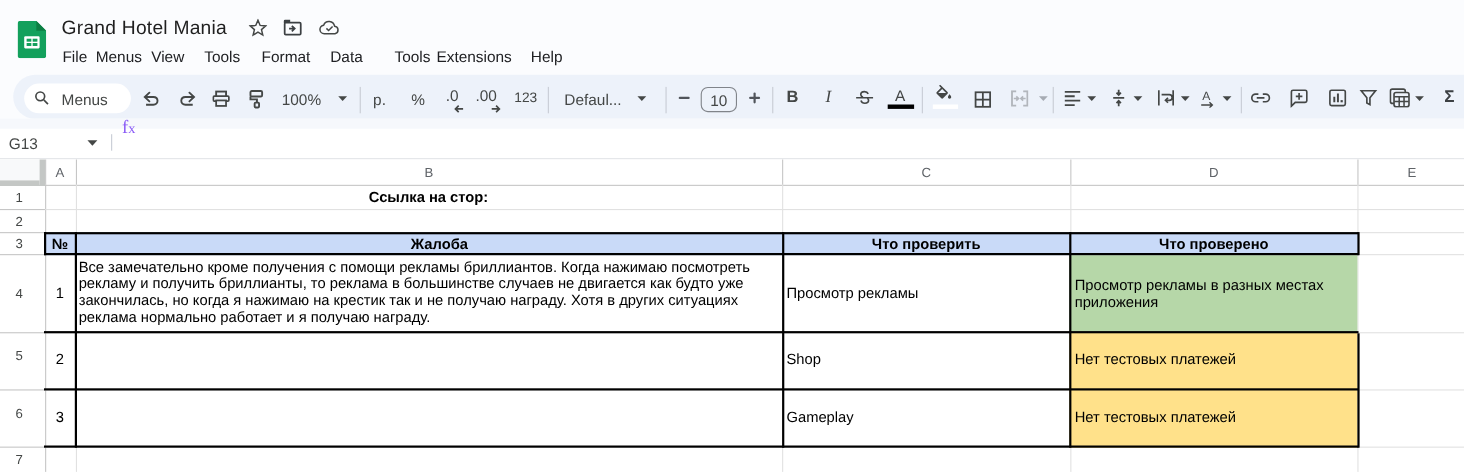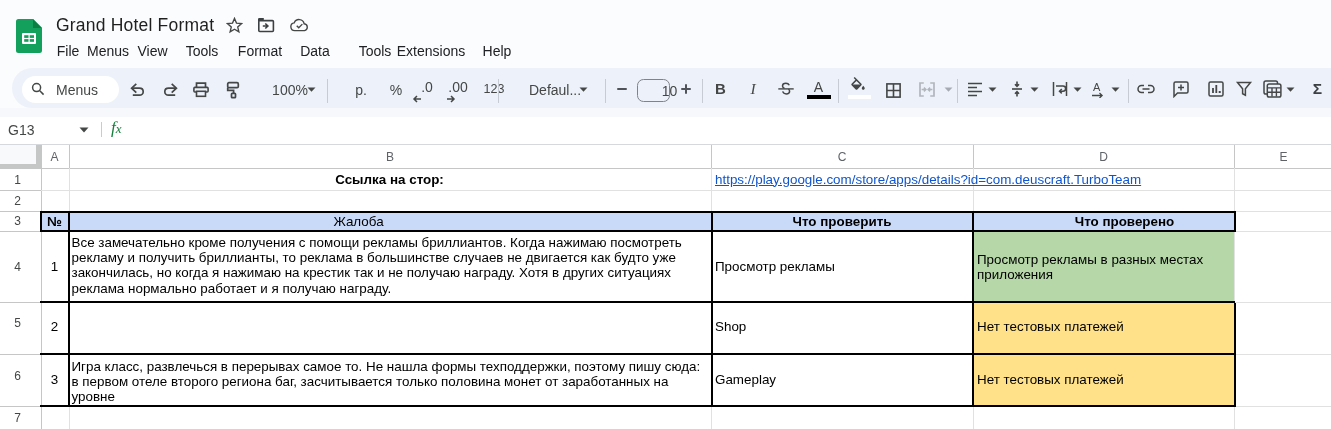--- a/index.html
+++ b/index.html
@@ -8,21 +8,21 @@
   .abs{position:absolute;}
   .ctr{transform:translateX(-50%);}
   
   #topstrip{left:0;top:0;width:1331px;height:108px;background:#fbfcfe;}
   #title{left:56px;top:15px;font-size:17.5px;color:#1f1f1f;letter-spacing:.2px;}
   .menuitem{top:42.5px;font-size:14px;color:#202124;}
   
   #toolbar{left:12px;top:68px;width:1319px;height:40px;background:#edf2fa;border-radius:20px 0 0 20px;}
   #menuspill{left:22px;top:75.5px;width:97px;height:27px;background:#fff;border-radius:13.5px;}
   #menustxt{left:56px;top:82px;font-size:14px;color:#444746;}
-  .tbtxt{top:82px;font-size:14px;color:#444746;margin-left:16px;}
+  .tbtxt{top:82px;font-size:14px;color:#444746;}
   .tbsep{top:79px;width:1px;height:24px;background:#c7cbd4;}
   
   #fbar{left:0;top:108px;width:1331px;height:36px;background:#fff;border-bottom:1px solid #d5d8dc;}
   #fstrip{left:0;top:108px;width:1331px;height:8.5px;background:#f6f8fc;}
   
   .gl{background:#e1e1e1;}
   .hl{background:#c6c6c6;}
   .cell{position:absolute;font-size:13.4px;color:#000;}
 </style>
 </head>
@@ -33,21 +33,21 @@
   <svg class="abs" style="left:16px;top:19px" width="26" height="34" viewBox="0 0 26 34">
     <path d="M2.5 0 H17 L26 9 V31.5 a2.5 2.5 0 0 1-2.5 2.5 H2.5 A2.5 2.5 0 0 1 0 31.5 V2.5 A2.5 2.5 0 0 1 2.5 0 Z" fill="#13a05c"></path>
     <path d="M17 0 L26 9 H17 Z" fill="#0c7e43"></path>
     <rect x="6" y="14" width="14" height="11" fill="#fff" rx="1"></rect>
     <rect x="8.2" y="16.2" width="4.3" height="2.7" fill="#13a05c"></rect>
     <rect x="13.7" y="16.2" width="4.3" height="2.7" fill="#13a05c"></rect>
     <rect x="8.2" y="20.1" width="4.3" height="2.7" fill="#13a05c"></rect>
     <rect x="13.7" y="20.1" width="4.3" height="2.7" fill="#13a05c"></rect>
   </svg>
 
-  <div class="abs" id="title">Grand Hotel Format</div>
+  <div class="abs" id="title">Grand Hotel Mania</div>
 
   <svg class="abs" style="left:226px;top:17px" width="17" height="17" viewBox="0 0 24 24">
     <path d="M12 17.27 18.18 21l-1.64-7.03L22 9.24l-7.19-.61L12 2 9.19 8.63 2 9.24l5.46 4.73L5.82 21z" fill="none" stroke="#444746" stroke-width="1.9"></path>
   </svg>
 
   <svg class="abs" style="left:257px;top:17px" width="18" height="16" viewBox="0 0 18 16">
     <path d="M1 4 V2.2 a1.2 1.2 0 0 1 1.2-1.2 h4.6 V4 Z" fill="#3c4043"></path>
     <rect x="1.8" y="3.6" width="14.6" height="10.9" rx="1" fill="none" stroke="#3c4043" stroke-width="1.6"></rect>
     <path d="M5.8 9 h4.8 M8.3 6.5 l2.6 2.5 -2.6 2.5" fill="none" stroke="#3c4043" stroke-width="1.6"></path>
   </svg>
@@ -216,21 +216,21 @@
     </svg>
   <span class="abs ctr" style="left:1317.5px;top:80px;font-size:15.5px;font-weight:bold;color:#3c4043">Σ</span>
 
   <div class="abs" id="fbar"></div>
   <div class="abs" id="fstrip"></div>
   <span class="abs" style="left:8px;top:122px;font-size:14px;color:#444746">G13</span>
   <svg class="abs" style="left:79px;top:127px" width="10" height="6" viewBox="0 0 10 6">
       <path d="M0.5 0.5 L5 5.5 9.5 0.5 Z" fill="#444746"></path>
     </svg>
   <div class="abs" style="left:101px;top:122px;width:1px;height:15px;background:#c7cbd4"></div>
-  <span class="abs" style="left:111px;top:118px;font-size:17px;color:#15803d;font-style:italic;font-family:'Liberation Serif',serif">f<span style="font-size:13px">x</span></span>
+  <span class="abs" style="left:111px;top:106px;font-size:17px;color:#8b5cf6;font-family:'Liberation Serif',serif">f<span style="font-size:13px">x</span></span>
 
   <div class="abs" id="grid" style="left:0;top:144.5px;width:1331px;height:284.5px;background:#fff;">
 
     <div class="abs" style="left:0;top:0;width:1331px;height:23.5px;background:#fff;border-bottom:1px solid #c6c6c6;"></div>
 
     <div class="abs" style="left:0;top:0;width:36px;height:19.5px;background:#f8f9fa;"></div>
     <div class="abs" style="left:36px;top:0;width:4.5px;height:24px;background:#c4c7c5;"></div>
     <div class="abs" style="left:0;top:19.5px;width:36px;height:4.5px;background:#c4c7c5;"></div>
 
     <div class="abs ctr" style="left:54.5px;top:5px;font-size:12px;color:#5f6368">A</div>
@@ -268,52 +268,50 @@
     <div class="abs gl" style="left:1234px;top:23.5px;width:1px;height:261px"></div>
     <div class="abs gl" style="left:40.5px;top:45px;width:1290px;height:1px"></div>
     <div class="abs gl" style="left:40.5px;top:66px;width:1290px;height:1px"></div>
     <div class="abs gl" style="left:40.5px;top:86px;width:1290px;height:1px"></div>
     <div class="abs gl" style="left:40.5px;top:157px;width:1290px;height:1px"></div>
     <div class="abs gl" style="left:40.5px;top:209px;width:1290px;height:1px"></div>
     <div class="abs gl" style="left:40.5px;top:261px;width:1290px;height:1px"></div>
     <div class="abs gl" style="left:0px;top:284px;width:1331px;height:1px"></div>
 
     <div class="cell" style="left:68.5px;top:27px;width:642px;text-align:center;font-weight:bold;">Ссылка на стор:</div>
-    <div class="cell" style="left:715px;top:27px;color:#1155cc;text-decoration:underline;white-space:nowrap;">https://play.google.com/store/apps/details?id=com.deuscraft.TurboTeam</div>
 
     <div class="abs" style="left:40.5px;top:66.5px;width:1194px;height:21px;background:#c9daf8;"></div>
 
     <div class="abs" style="left:972px;top:87px;width:261.5px;height:70.5px;background:#b6d7a8;"></div>
     <div class="abs" style="left:972px;top:157.5px;width:262px;height:52px;background:#ffe18a;"></div>
     <div class="abs" style="left:972px;top:209.5px;width:262px;height:52.5px;background:#ffe18a;"></div>
 
     <div class="abs" style="left:40px;top:66.5px;width:1195px;height:2px;background:#000;"></div>
     <div class="abs" style="left:40px;top:85.5px;width:1195px;height:2.2px;background:#000;"></div>
     <div class="abs" style="left:40px;top:156.5px;width:1195px;height:2px;background:#000;"></div>
     <div class="abs" style="left:40px;top:208.5px;width:1195px;height:2px;background:#000;"></div>
     <div class="abs" style="left:40px;top:260.5px;width:1195px;height:2px;background:#000;"></div>
     <div class="abs" style="left:40px;top:66.5px;width:1.6px;height:21.2px;background:#000;"></div>
     <div class="abs" style="left:67.5px;top:66.5px;width:2px;height:196px;background:#000;"></div>
     <div class="abs" style="left:710.5px;top:66.5px;width:2px;height:196px;background:#000;"></div>
     <div class="abs" style="left:972px;top:66.5px;width:2px;height:196px;background:#000;"></div>
     <div class="abs" style="left:1233.5px;top:66.5px;width:2px;height:21.2px;background:#000;"></div>
     <div class="abs" style="left:1233.5px;top:158px;width:2px;height:104.5px;background:#000;"></div>
 
     <div class="cell" style="left:40.5px;top:69.5px;width:28px;text-align:center;font-weight:bold;">№</div>
-    <div class="cell" style="left:68.5px;top:69.5px;width:580px;text-align:center;font-weight:normal;">Жалоба</div>
+    <div class="cell" style="left:68.5px;top:69.5px;width:580px;text-align:center;font-weight:bold;padding-left:41px;">Жалоба</div>
     <div class="cell" style="left:711px;top:69.5px;width:262px;text-align:center;font-weight:bold;">Что проверить</div>
-    <div class="cell" style="left:973px;top:69.5px;width:261px;text-align:center;font-weight:bold;margin-left:21px;">Что проверено</div>
+    <div class="cell" style="left:973px;top:69.5px;width:261px;text-align:center;font-weight:bold;">Что проверено</div>
 
     <div class="cell" style="left:40.5px;top:114.5px;width:28px;text-align:center;">1</div>
     <div class="cell" style="left:71.5px;top:90.5px;line-height:15.2px;">Все замечательно кроме получения с помощи рекламы бриллиантов. Когда нажимаю посмотреть<br>рекламу и получить бриллианты, то реклама в большинстве случаев не двигается как будто уже<br>закончилась, но когда я нажимаю на крестик так и не получаю награду. Хотя в других ситуациях<br>реклама нормально работает и я получаю награду.</div>
     <div class="cell" style="left:715px;top:114.5px;">Просмотр рекламы</div>
     <div class="cell" style="left:977px;top:107px;line-height:15.2px;">Просмотр рекламы в разных местах<br>приложения</div>
 
     <div class="cell" style="left:40.5px;top:174.5px;width:28px;text-align:center;">2</div>
     <div class="cell" style="left:715px;top:174.5px;">Shop</div>
     <div class="cell" style="left:977px;top:174.5px;">Нет тестовых платежей</div>
 
     <div class="cell" style="left:40.5px;top:227px;width:28px;text-align:center;">3</div>
-    <div class="cell" style="left:71.5px;top:214px;line-height:15.2px;">Игра класс, развлечься в перерывах самое то. Не нашла формы техподдержки, поэтому пишу сюда:<br>в первом отеле второго региона баг, засчитывается только половина монет от заработанных на<br>уровне</div>
     <div class="cell" style="left:715px;top:227px;">Gameplay</div>
     <div class="cell" style="left:977px;top:227px;">Нет тестовых платежей</div>
   </div>
 </div>
 
 </body></html>

